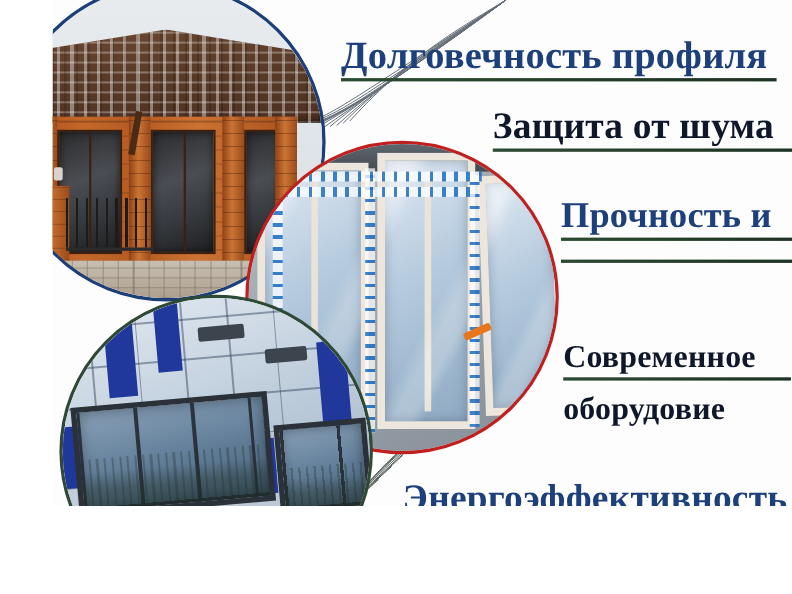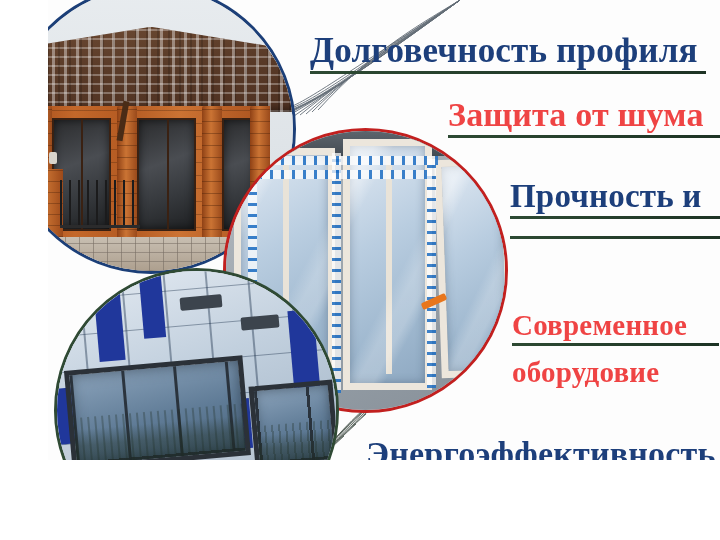--- a/index.html
+++ b/index.html
@@ -205,21 +205,21 @@
     font-weight:700;
     letter-spacing:.2px;
     line-height:1.0;
   }
   .claim .rule {
     height:3px;
     margin-top:3px;
     background:linear-gradient(90deg,#2d4a33,#1d3324);
   }
   .blue { color:#1d3f7b; }
-  .red  { color:#ef4444; }
+  .red  { color:#0f172a; }
 
   
   #claim-1 { left:262px; top:33px; }
   #claim-1 .line { font-size:35px; }
   #claim-1 .rule { width:396px; }
 
   #claim-2 { left:400px; top:98px; }
   #claim-2 .line { font-size:34px; }
   #claim-2 .rule { width:272px; }
 

